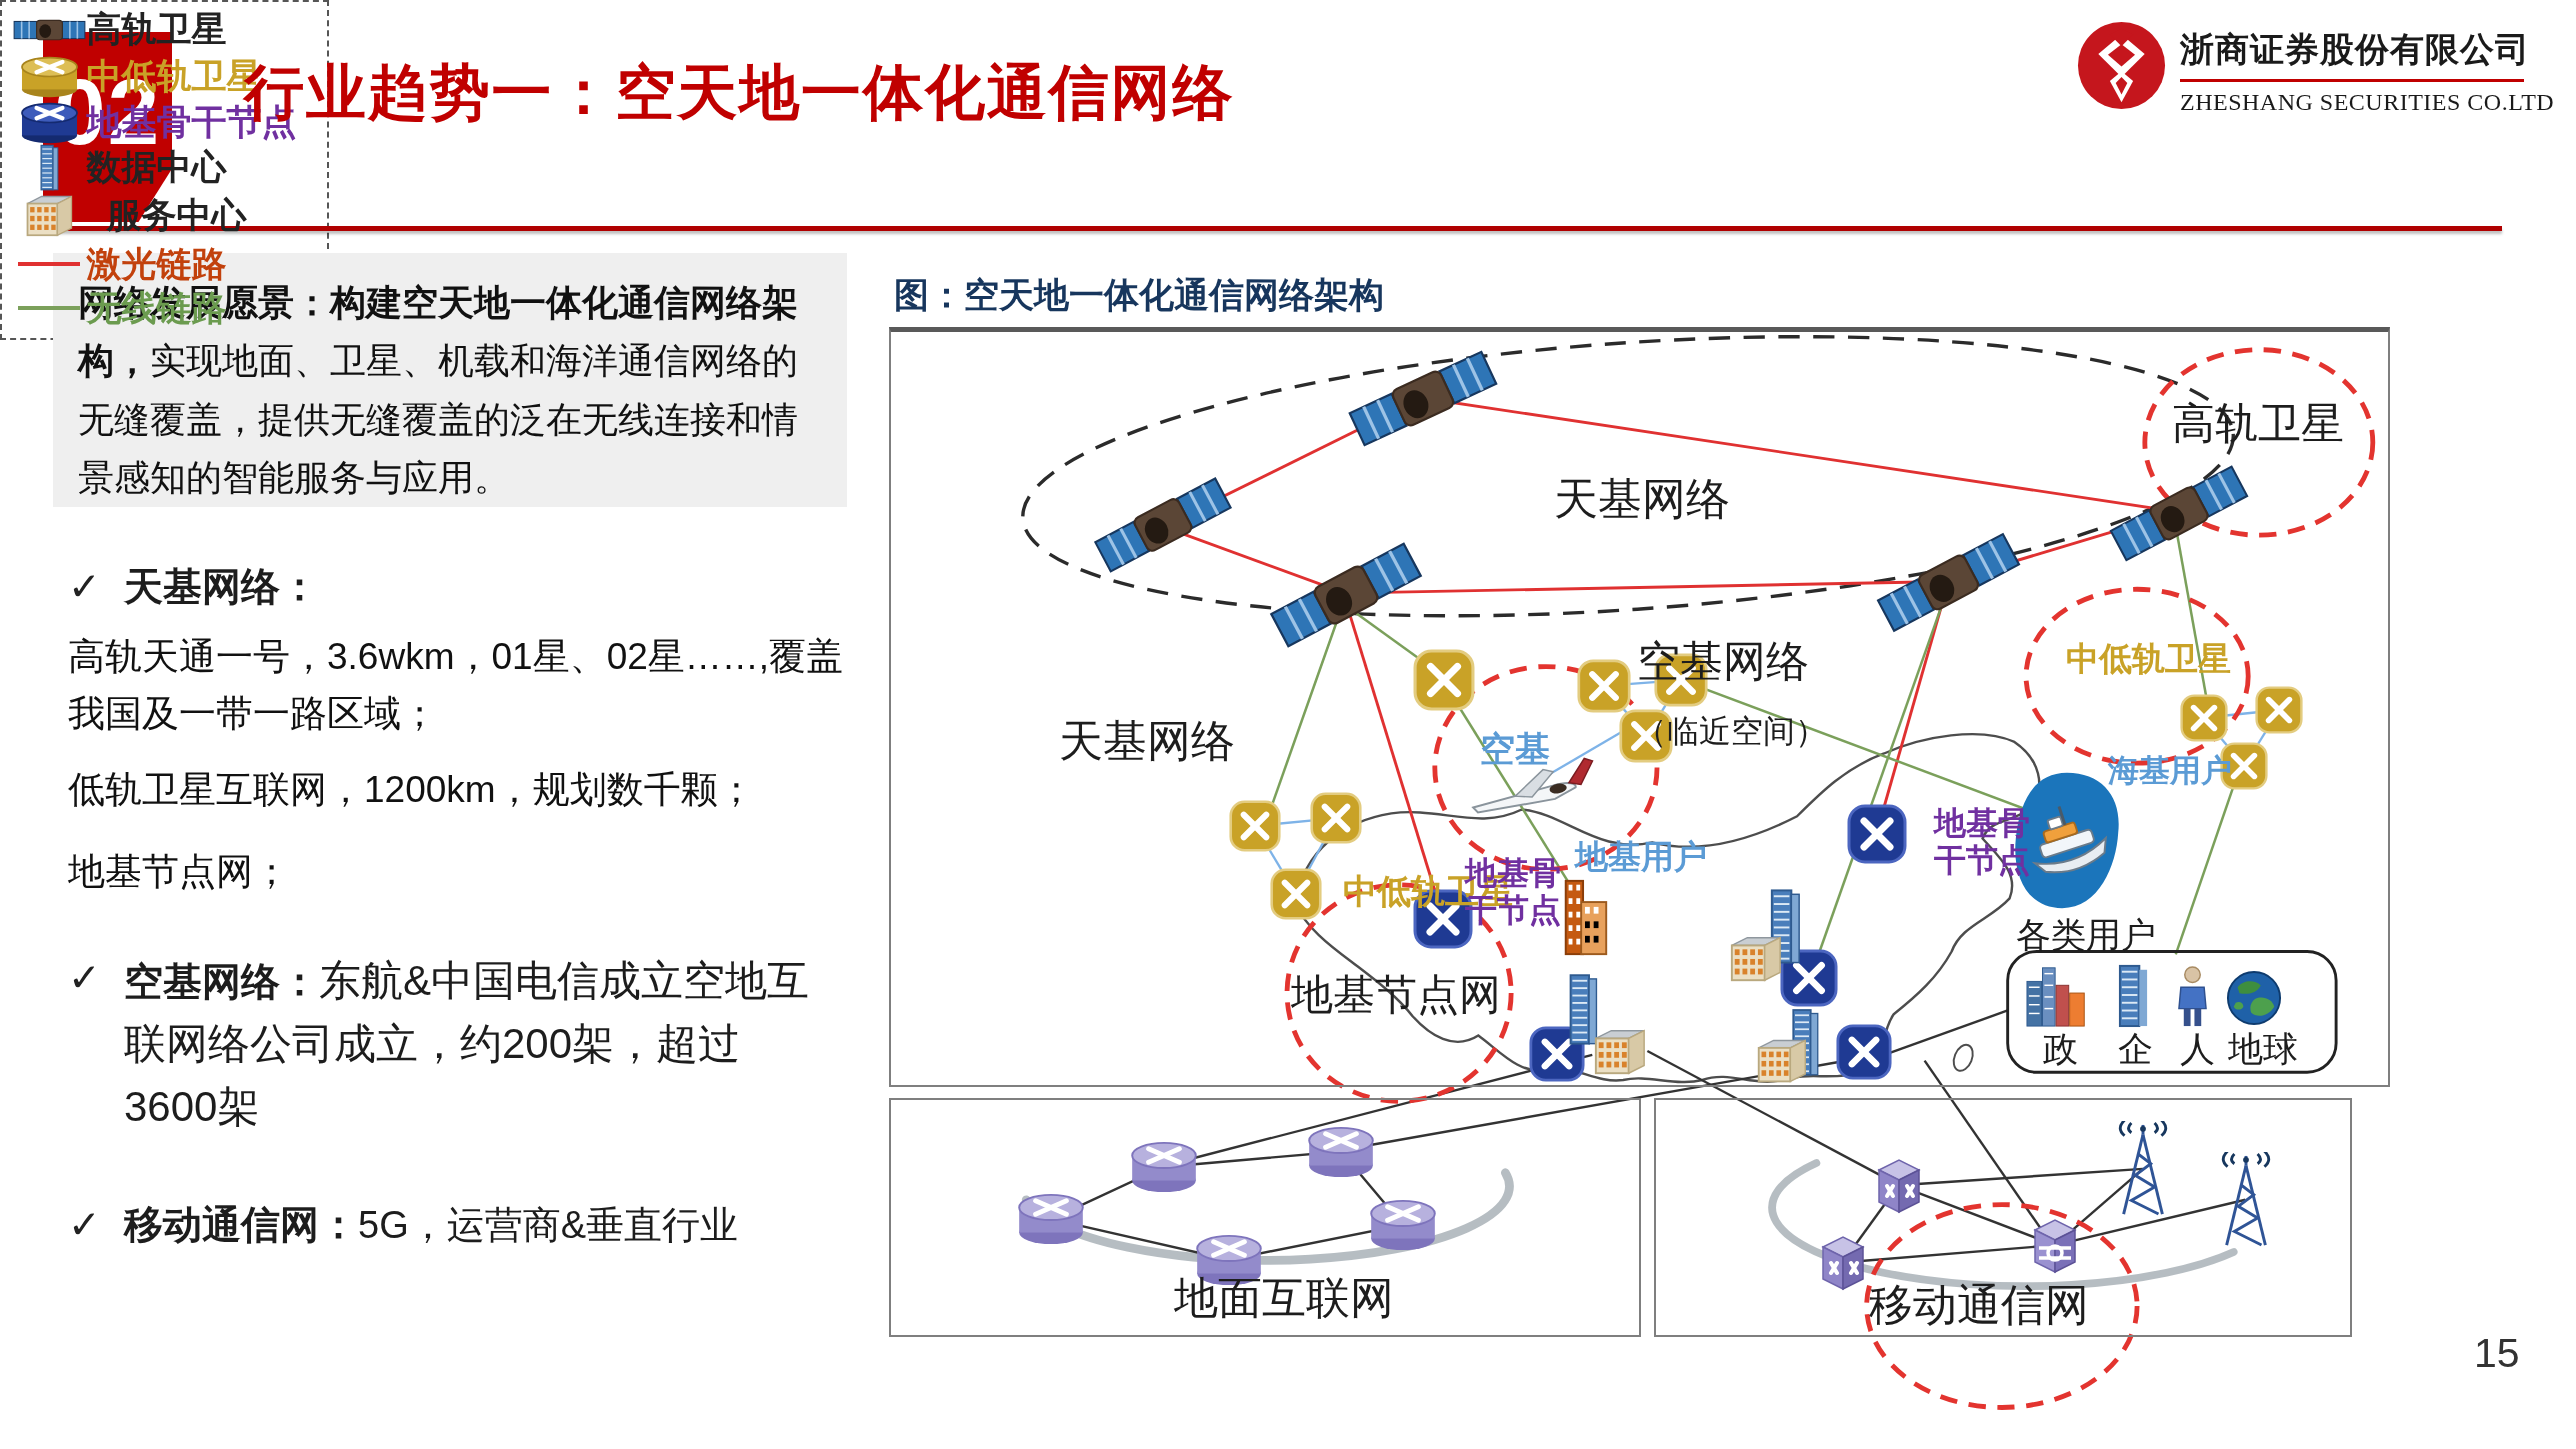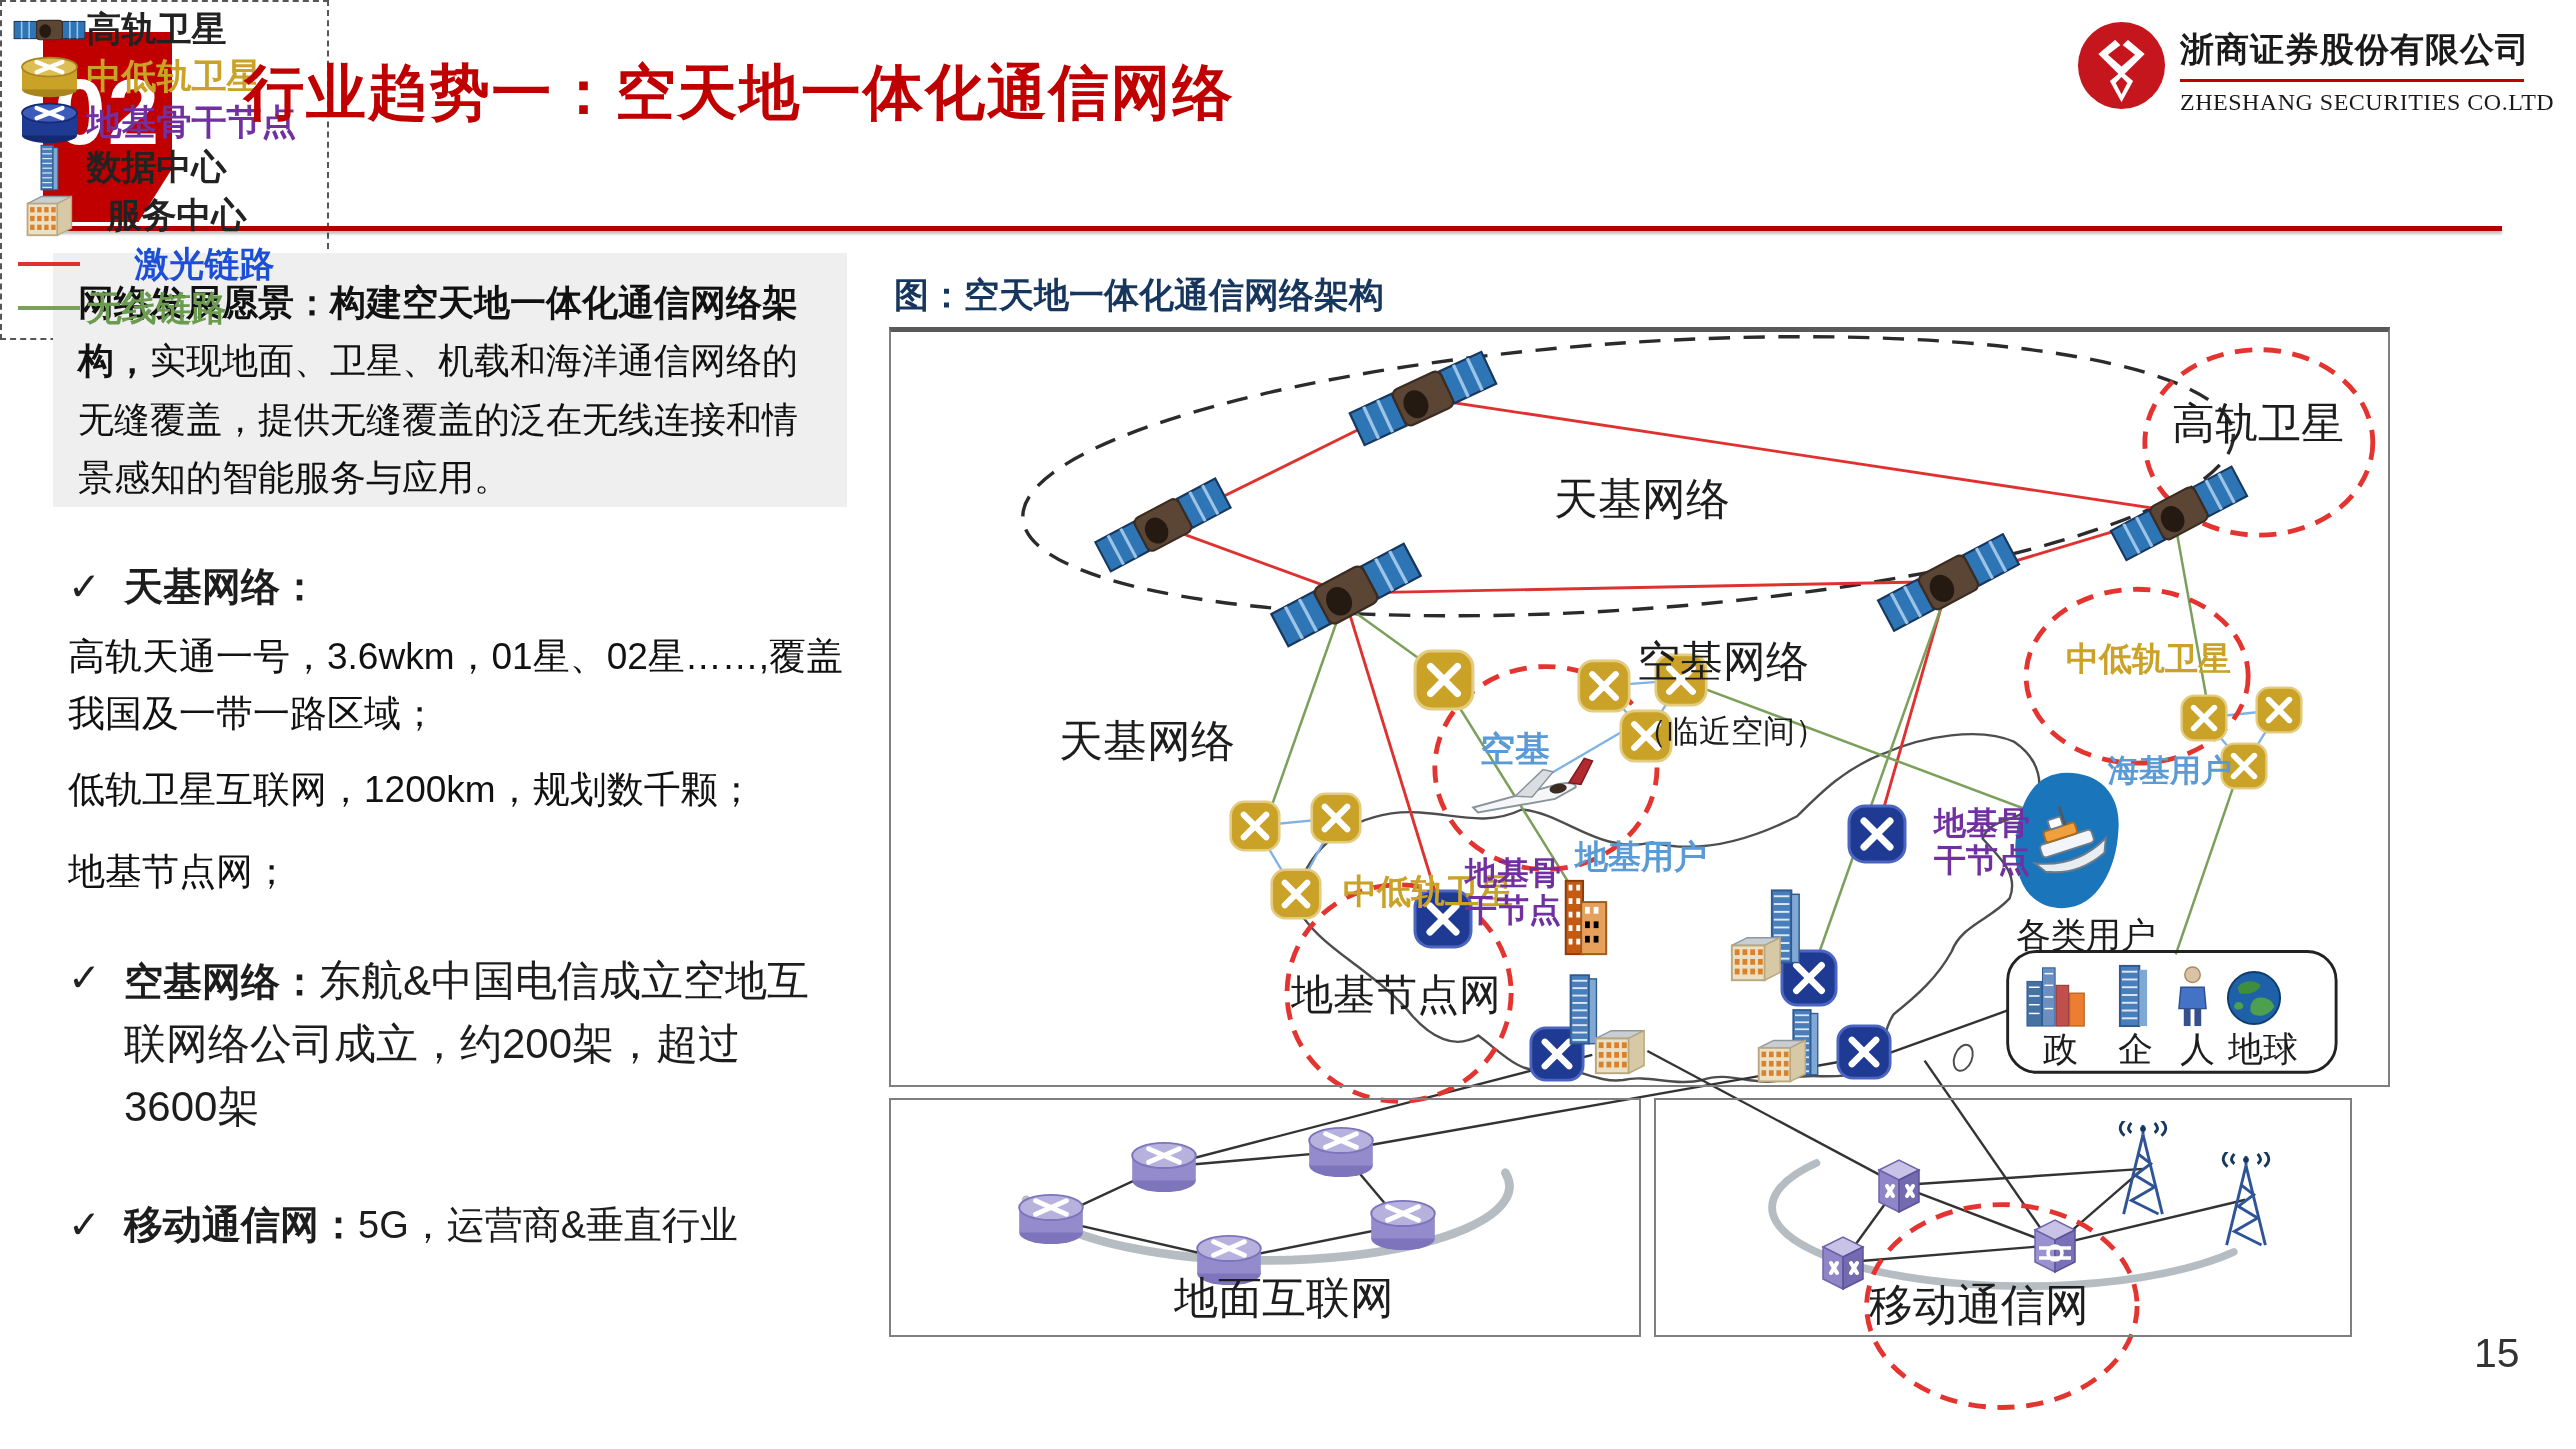--- a/index.html
+++ b/index.html
@@ -4,21 +4,21 @@
 <style>
   html,body{margin:0;padding:0;background:#fff;}
   #page{position:relative;width:2576px;height:1449px;background:#fff;overflow:hidden;
         font-family:"Liberation Sans","DejaVu Sans",sans-serif;color:#1d1d1d;}
   .abs{position:absolute;}
   .lbl{position:absolute;white-space:nowrap;line-height:1.1;}
   .b{font-weight:bold;}
   .gold{color:#C9A227;}
   .purple{color:#7030A0;}
   .blue{color:#5B9BD5;}
-  .red{color:#1d4ed8;margin-left:48px;}
+  .red{color:#c2410c;}
   .green{color:#6B9B4F;}
   
   #badge{left:43px;top:32px;width:129px;height:190px;background:#C00000;
          clip-path:polygon(0 0,100% 0,100% 72%,74% 100%,0 100%);
          display:flex;align-items:flex-start;justify-content:center;}
   #badge span{color:#fff;font-size:93px;font-weight:bold;margin-top:27px;letter-spacing:1.9px;}
   #title{left:244px;top:60px;font-size:60px;font-weight:bold;color:#C00000;letter-spacing:1.9px;}
   #divider{left:53px;top:226px;width:2449px;height:4.8px;background:#B00000;box-shadow:0 2.9px 2.9px rgba(0,0,0,.25);}
   #logo-emblem{left:2077px;top:21px;width:89px;height:89px;}
   #logo-cn{left:2180px;top:31px;font-size:34px;font-weight:bold;letter-spacing:1px;color:#1a1a1a;

